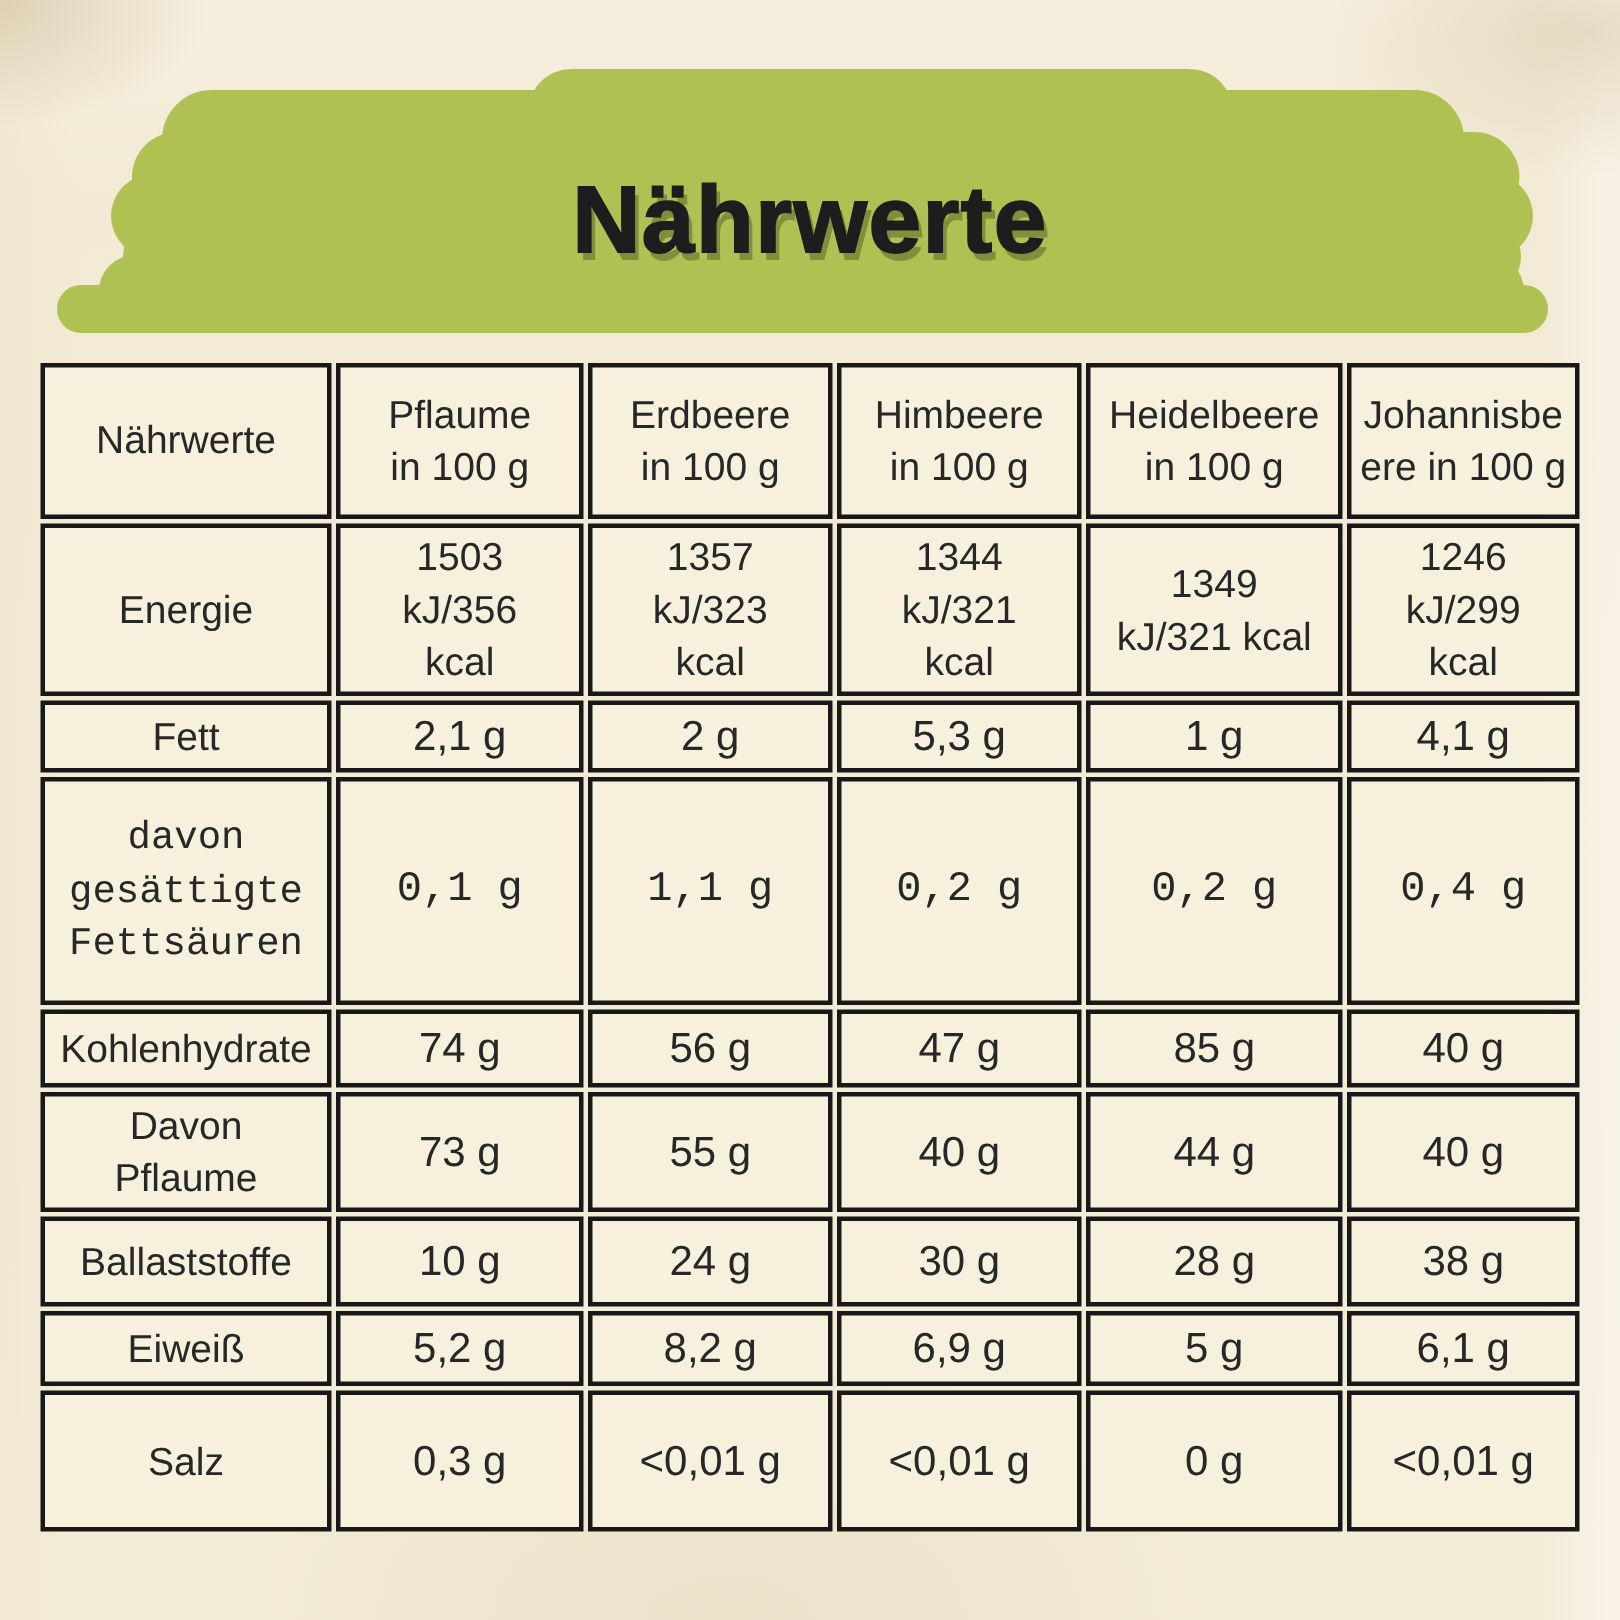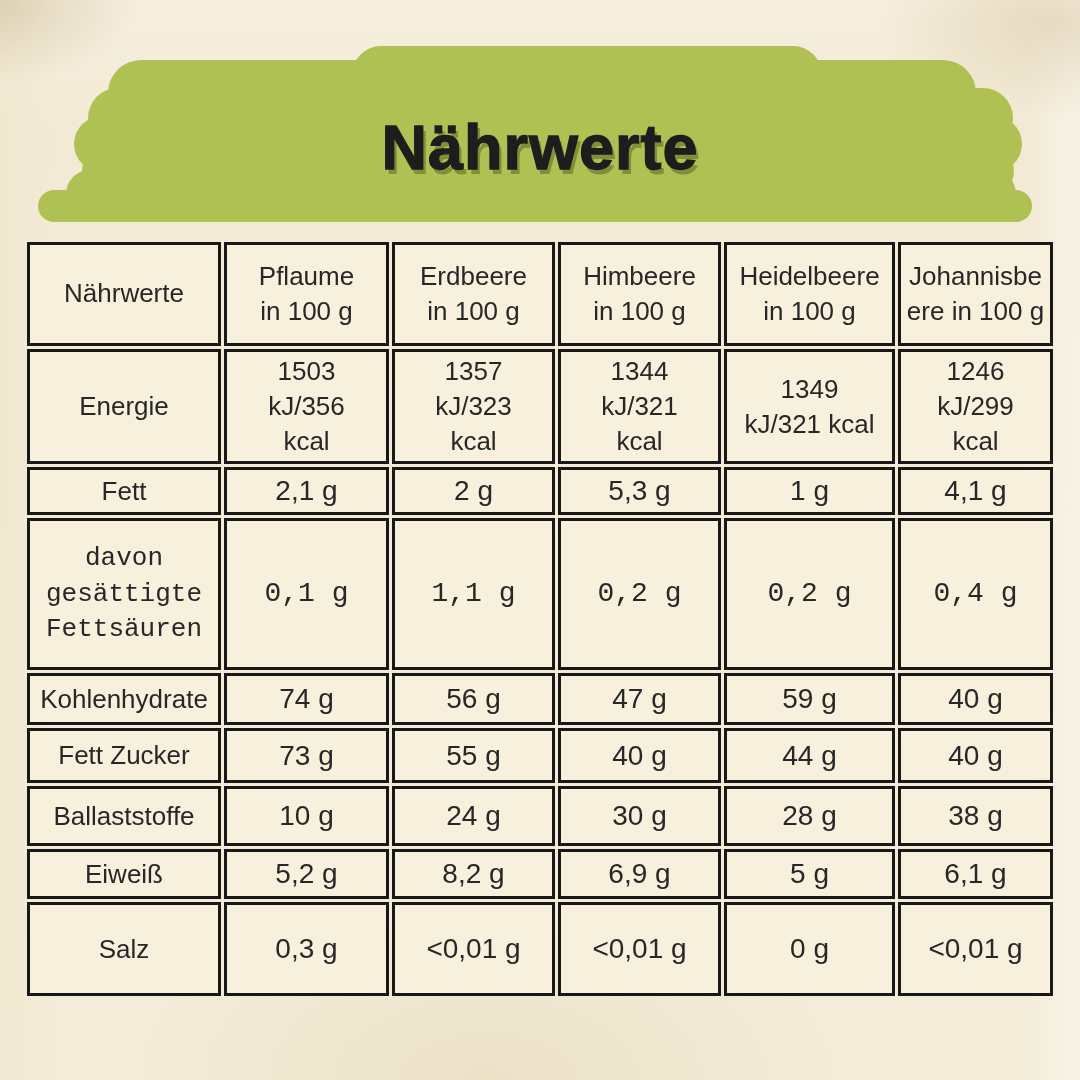--- a/index.html
+++ b/index.html
@@ -150,25 +150,25 @@
           <td class="value">1,1 g</td>
           <td class="value">0,2 g</td>
           <td class="value">0,2 g</td>
           <td class="value">0,4 g</td>
         </tr>
         <tr>
     <td class="label">Kohlenhydrate</td>
   <td class="value">74 g</td>
           <td class="value">56 g</td>
           <td class="value">47 g</td>
-          <td class="value">59 g</td>
+          <td class="value">85 g</td>
           <td class="value">40 g</td>
         </tr>
         <tr>
-    <td class="label">Fett Zucker</td>
+    <td class="label">Davon Pflaume</td>
   <td class="value">73 g</td>
           <td class="value">55 g</td>
           <td class="value">40 g</td>
           <td class="value">44 g</td>
           <td class="value">40 g</td>
         </tr>
         <tr>
     <td class="label">Ballaststoffe</td>
   <td class="value">10 g</td>
           <td class="value">24 g</td>

